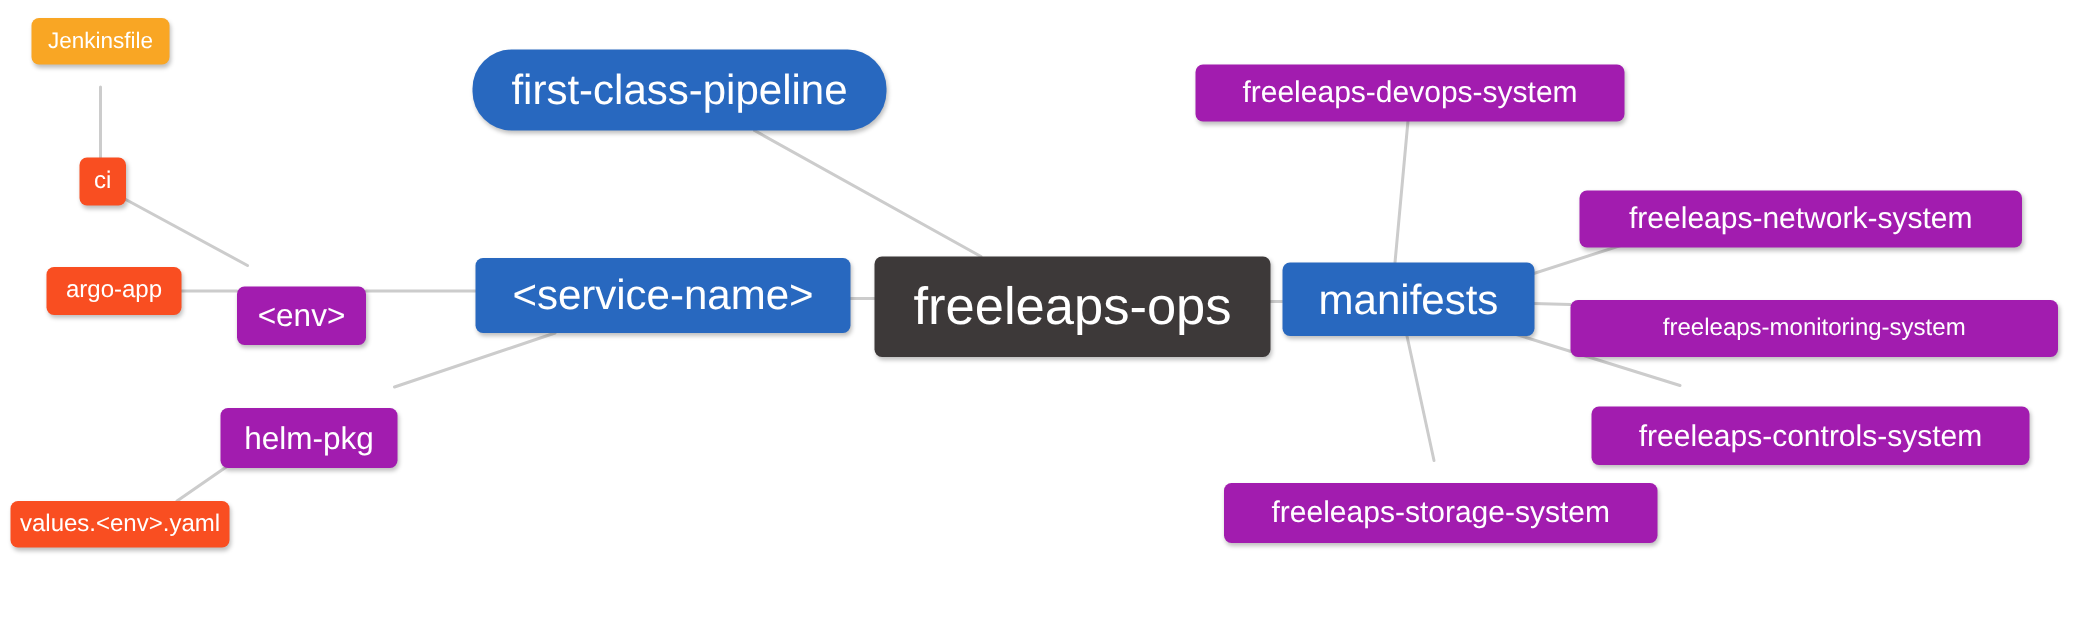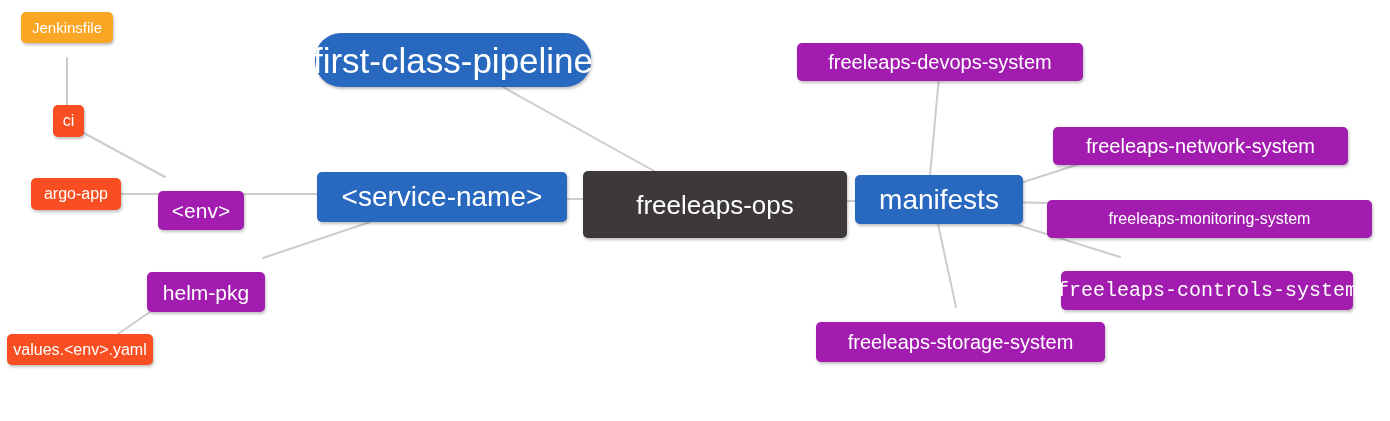--- a/index.html
+++ b/index.html
@@ -39,34 +39,34 @@
     box-sizing: border-box;
     line-height: 1;
   }
   .c-dark   { background: #3d3939; }
   .c-blue   { background: #2868bf; }
   .c-green  { background: #a21caf; margin-top: 15px; }
   .c-red    { background: #f94e21; }
   .c-orange { background: #f9a624; }
 
   
-  .n-root        { left: 583px;  top: 171px; width: 264px; height: 67px; font-size: 26px; }
-  .n-fcp         { left: 315px;  top: 33px;  width: 276px; height: 54px; font-size: 35px; border-radius: 26px; }
+  .n-root        { left: 583px;  top: 171px; width: 264px; height: 67px; font-size: 35px; }
+  .n-fcp         { left: 315px;  top: 33px;  width: 276px; height: 54px; font-size: 28px; border-radius: 26px; }
   .n-service     { left: 317px;  top: 172px; width: 250px; height: 50px; font-size: 28px; }
   .n-manifests   { left: 855px;  top: 175px; width: 168px; height: 49px; font-size: 28px; text-align: right; }
   .n-env         { left: 158px;  top: 176px; width: 86px;  height: 39px; font-size: 21px; }
   .n-helm        { left: 147px;  top: 257px; width: 118px; height: 40px; font-size: 21px; }
   .n-jenkinsfile { left: 21px;   top: 12px;  width: 92px;  height: 31px; font-size: 15px; }
   .n-ci          { left: 53px;   top: 105px; width: 31px;  height: 32px; font-size: 16px; }
   .n-argo        { left: 31px;   top: 178px; width: 90px;  height: 32px; font-size: 16px; }
   .n-values      { left: 7px;    top: 334px; width: 146px; height: 31px; font-size: 16px; }
   .n-devops      { left: 797px;  top: 28px;  width: 286px; height: 38px; font-size: 20px; }
   .n-network     { left: 1053px; top: 112px; width: 295px; height: 38px; font-size: 20px; }
   .n-monitoring  { left: 1047px; top: 185px; width: 325px; height: 38px; font-size: 16px; }
-  .n-controls    { left: 1061px; top: 256px; width: 292px; height: 39px; font-size: 20px; font-family: Liberation Mono, monospace; }
+  .n-controls    { left: 1061px; top: 256px; width: 292px; height: 39px; font-size: 20px; }
   .n-storage     { left: 816px;  top: 307px; width: 289px; height: 40px; font-size: 20px; }
 </style>
 </head>
 <body>
 
 <div class="canvas">
 
   <svg class="edges" width="1390" height="421">
     <line x1="67" y1="58" x2="67" y2="106"></line>
     <line x1="82" y1="132" x2="165" y2="177"></line>

